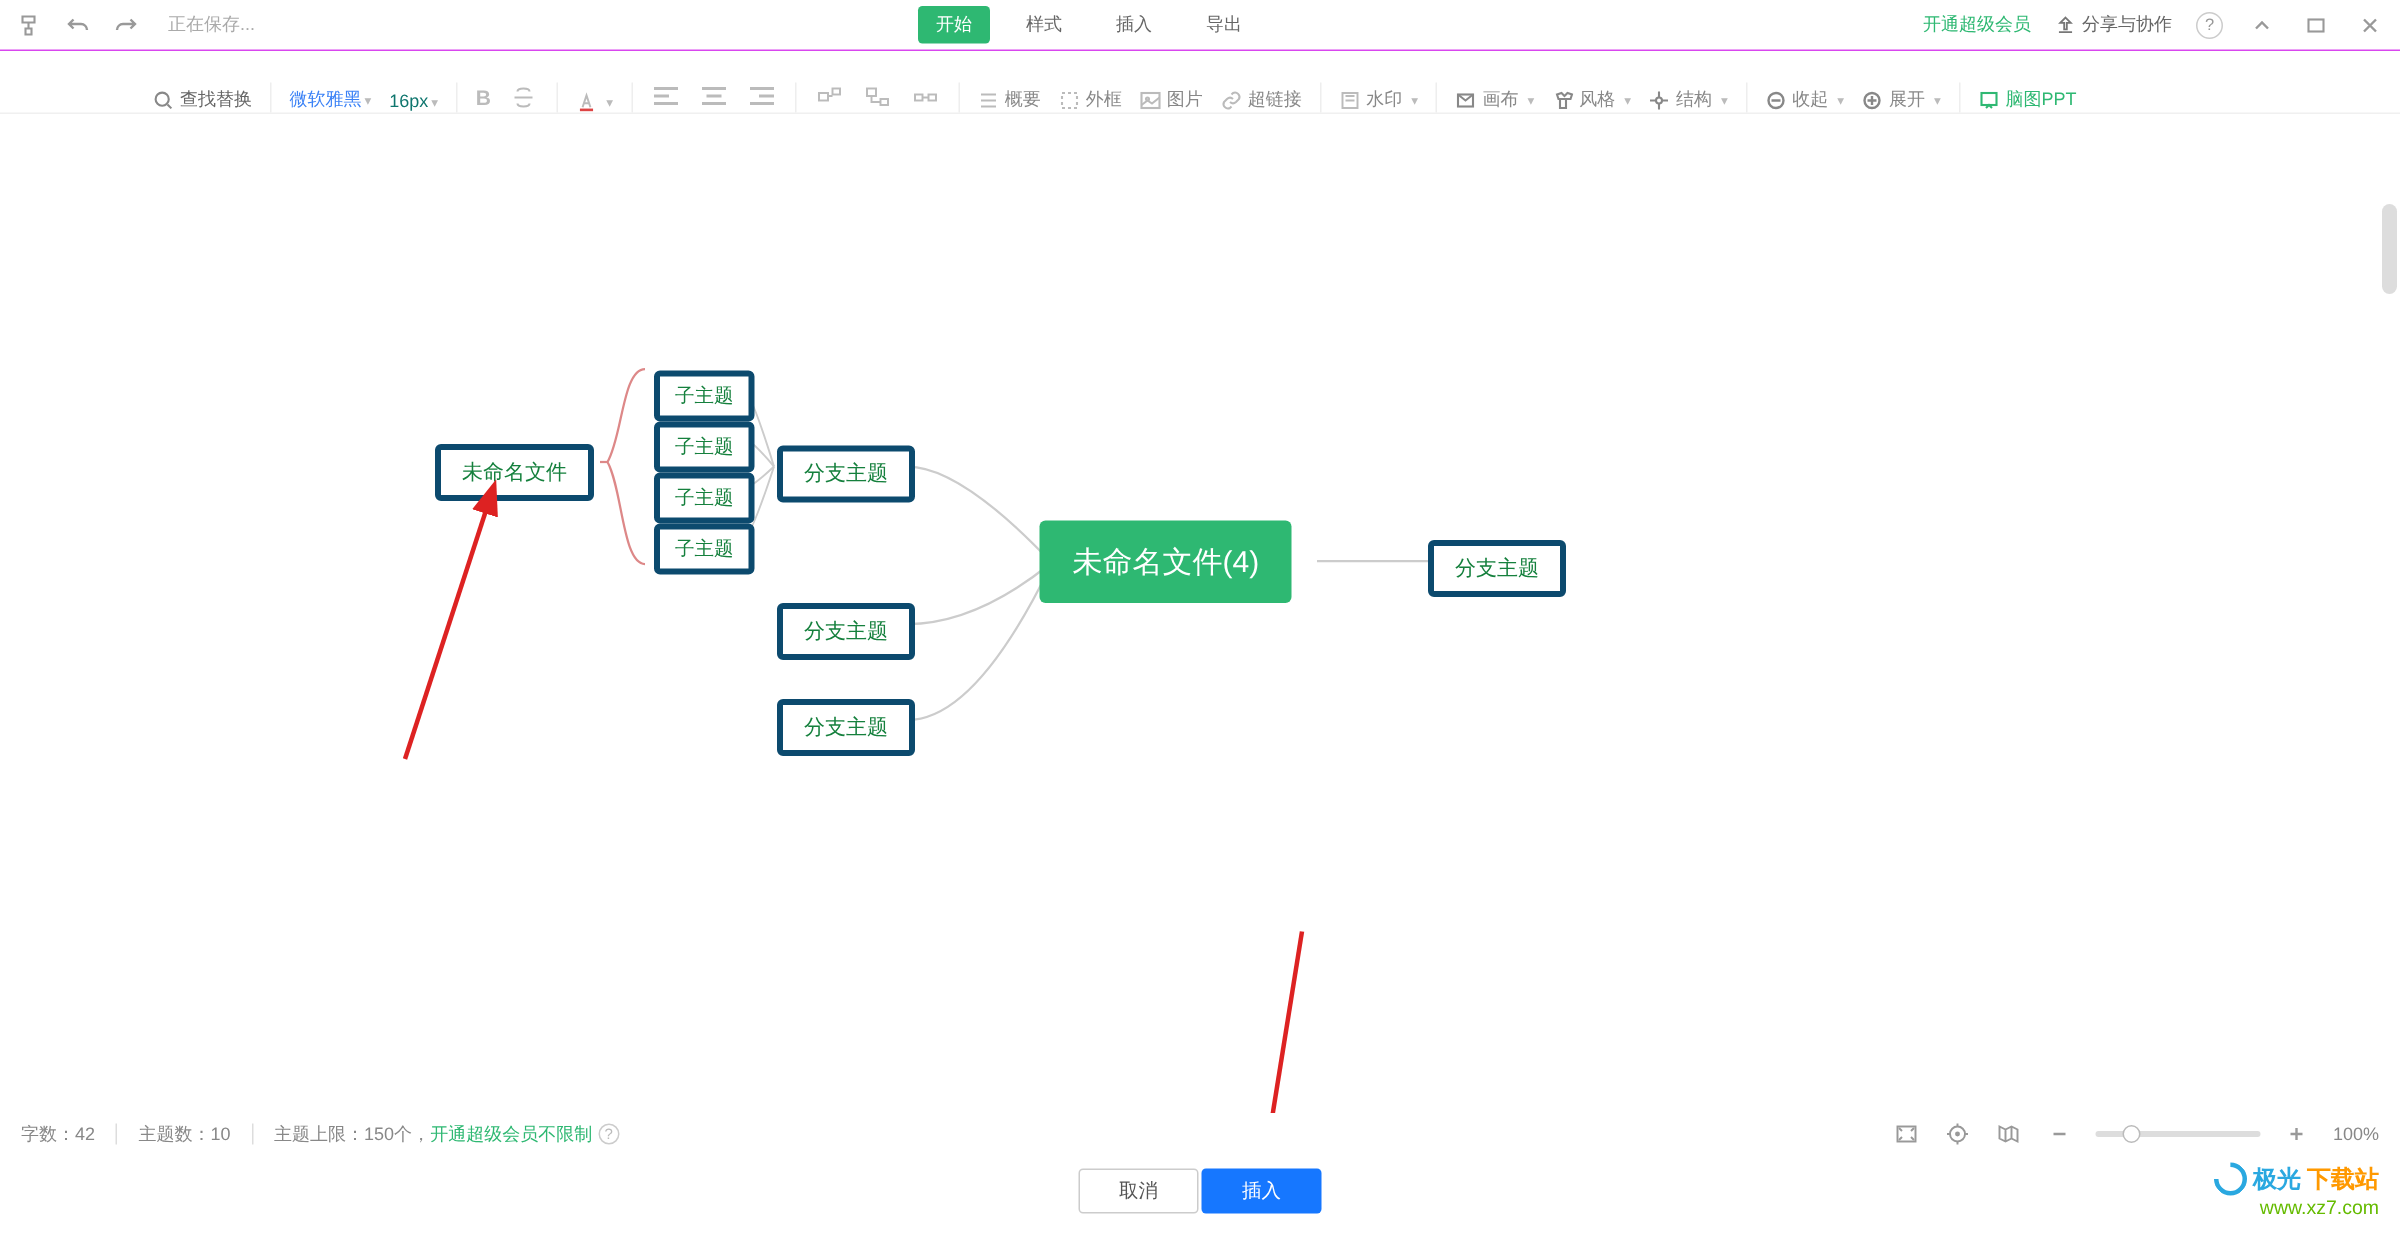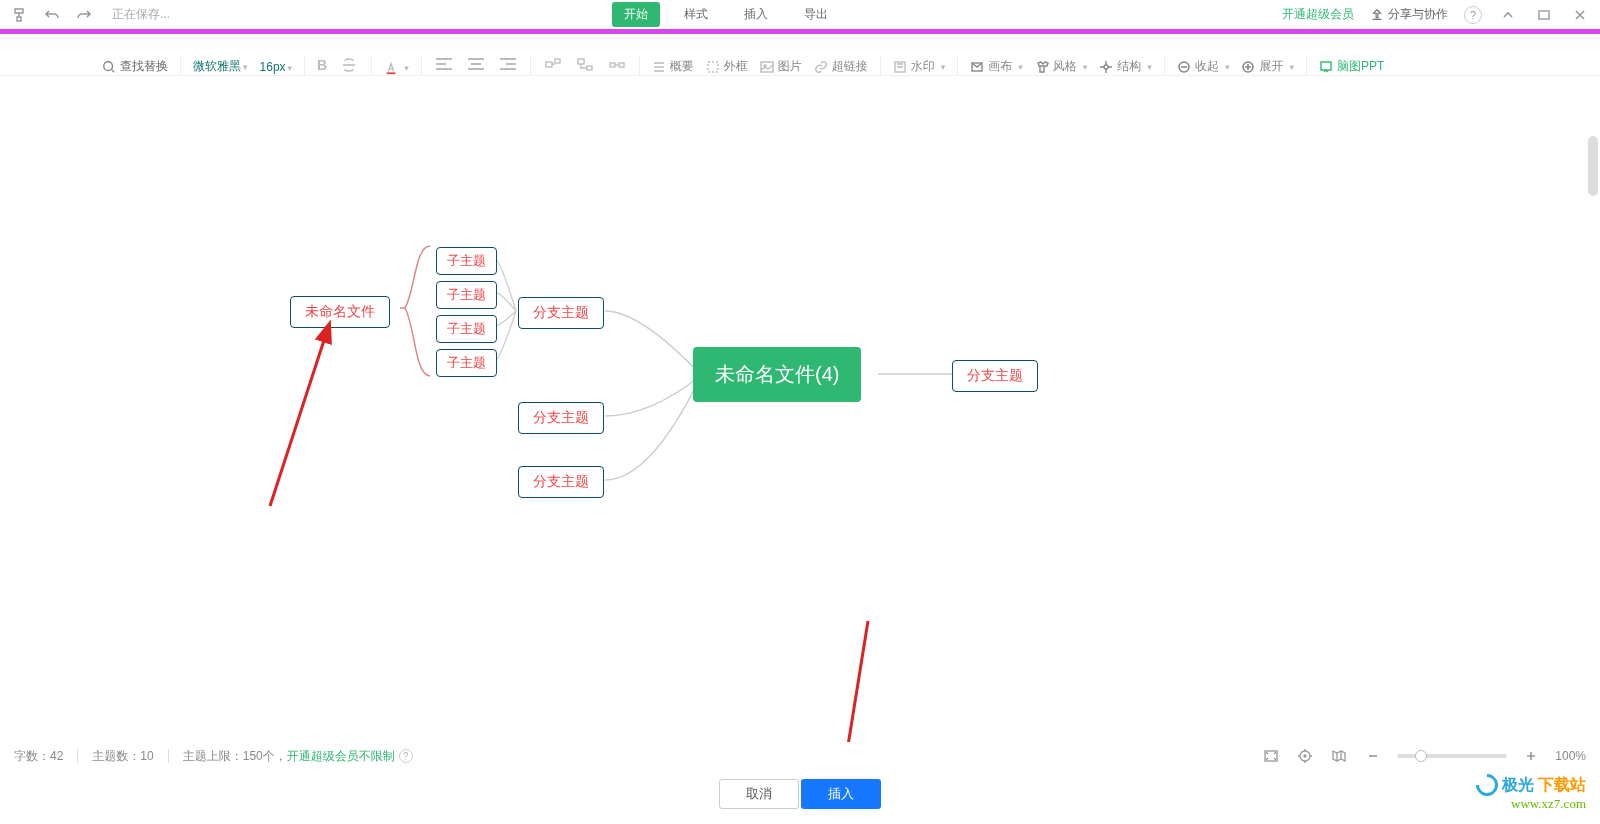--- a/index.html
+++ b/index.html
@@ -1,49 +1,49 @@
 <!DOCTYPE html>
 <html><head>
 <meta charset="utf-8">
 <style>
 * { margin: 0; padding: 0; box-sizing: border-box; font-family: "Microsoft YaHei", sans-serif; }
 html, body { width: 1600px; height: 824px; overflow: hidden; background: #fff; }
 
 
-.topbar { height: 34px; display: flex; align-items: center; border-bottom: 5px solid #d946ef; padding: 4px 10px; font-size: 12px; color: #666; }
+.topbar { height: 34px; display: flex; align-items: center; border-bottom: 1px solid #d946ef; padding: 4px 10px; font-size: 12px; color: #666; }
 .topbar .left, .topbar .center, .topbar .right { display: flex; align-items: center; gap: 12px; }
 .topbar .center { flex: 1; justify-content: center; gap: 12px; }
 .topbar .right { gap: 16px; }
 .icon-btn { width: 20px; height: 20px; display: flex; align-items: center; justify-content: center; color: #999; cursor: pointer; }
 .saving { color: #aaa; margin-left: 6px; }
 .tab { padding: 4px 12px; border-radius: 3px; cursor: pointer; }
 .tab.active { background: #2eb872; color: #fff; }
 .vip-link { color: #2eb872; }
 .share { display: flex; align-items: center; gap: 4px; }
 .help { width: 18px; height: 18px; border: 1px solid #ccc; border-radius: 50%; display:flex; align-items:center; justify-content:center; font-size:11px; color:#999; }
 
 
 .toolbar { height: 42px; display: flex; align-items: flex-end; padding: 0 12px; gap: 4px; font-size: 12px; color: #888; border-bottom: 1px solid #f0f0f0; }
 .toolbar .group { display: flex; align-items: center; gap: 12px; padding: 0 8px; }
 .toolbar .sep { width: 1px; height: 20px; background: #eee; }
 .toolbar .tbtn { display: flex; align-items: center; gap: 4px; cursor: pointer; }
 .toolbar .tbtn svg { flex-shrink:0; }
-.toolbar .font-name { color: #0f766e; min-width: 52px; }
+.toolbar .font-name { color: #3b82f6; min-width: 52px; }
 .toolbar .font-size { color: #0f766e; }
 .toolbar .dd::after { content: "▾"; font-size: 9px; margin-left: 2px; color:#bbb; }
 .toolbar .bold-b { font-weight: bold; font-size: 14px; color:#bbb; }
 .toolbar .ppt-green { color: #2eb872; }
 .toolbar .search-txt { color:#666; }
 .align-box { width:16px; height:14px; position:relative; }
 .align-box span { position:absolute; left:0; height:2px; background:#bbb; }
 
 
 .canvas { position: relative; width: 100%; height: 632px; background: #fff; }
 .canvas svg.lines { position: absolute; left: 0; top: 0; width: 100%; height: 100%; pointer-events: none; }
-.node { position: absolute; background: #fff; border: 1px solid #0c4a6e; border-radius: 4px; padding: 6px 14px; font-size: 14px; color: #ef4444; cursor: pointer; }
+.node { position: absolute; background: #fff; border: 4px solid #0c4a6e; border-radius: 4px; padding: 6px 14px; font-size: 14px; color: #15803d; cursor: pointer; }
 .node.center { background: #2eb872; color: #fff; border: none; font-size: 20px; padding: 14px 22px; border-radius: 4px; }
 .node.sub { font-size: 13px; padding: 4px 10px; }
 
 
 .statusbar { position: absolute; bottom: 54px; left:0; width: 100%; height: 28px; display: flex; align-items: center; font-size: 12px; color: #888; padding: 0 14px; background:#fff; }
 .statusbar .stsep { width:1px; height:14px; background:#ddd; margin:0 14px; }
 .statusbar .right { margin-left: auto; display: flex; align-items: center; gap: 14px; }
 .statusbar .limit-link { color: #2eb872; }
 .statusbar .qmark { width:14px; height:14px; border:1px solid #ccc; border-radius:50%; display:inline-flex; align-items:center; justify-content:center; font-size:10px; color:#bbb; margin-left:4px; }
 .zoom-slider { width: 110px; height: 4px; background: #ddd; border-radius: 2px; position: relative; }
@@ -54,21 +54,21 @@
 .btn { min-width: 80px; height: 30px; border-radius: 3px; display:flex; align-items:center; justify-content:center; cursor:pointer; font-size:13px; }
 .btn.cancel { background:#fff; border:1px solid #ccc; color:#555; }
 .btn.insert { background:#1677ff; color:#fff; }
 
 
 .watermark { position: absolute; right: 14px; bottom: 12px; text-align: right; font-size: 16px; pointer-events:none; }
 .watermark .line1 { display:flex; align-items:center; justify-content:flex-end; gap:4px; }
 .watermark .swirl { width:22px; height:22px; border:3px solid #2aa8e0; border-left-color:transparent; border-radius:50%; transform:rotate(45deg); }
 .watermark .t1 { color:#2aa8e0; font-weight:bold; }
 .watermark .t2 { color:#ff9900; font-weight:bold; }
-.watermark .url { color:#65bb00; font-size:13px;font-family:Liberation Serif, serif; }
+.watermark .url { color:#65bb00; font-size:13px; }
 
 
 .scrollbar { position:absolute; right:2px; top:60px; width:10px; height:60px; background:#ddd; border-radius:5px; }
 
 
 .arrow { position:absolute; pointer-events:none; }
 </style>
 </head>
 <body>
 

